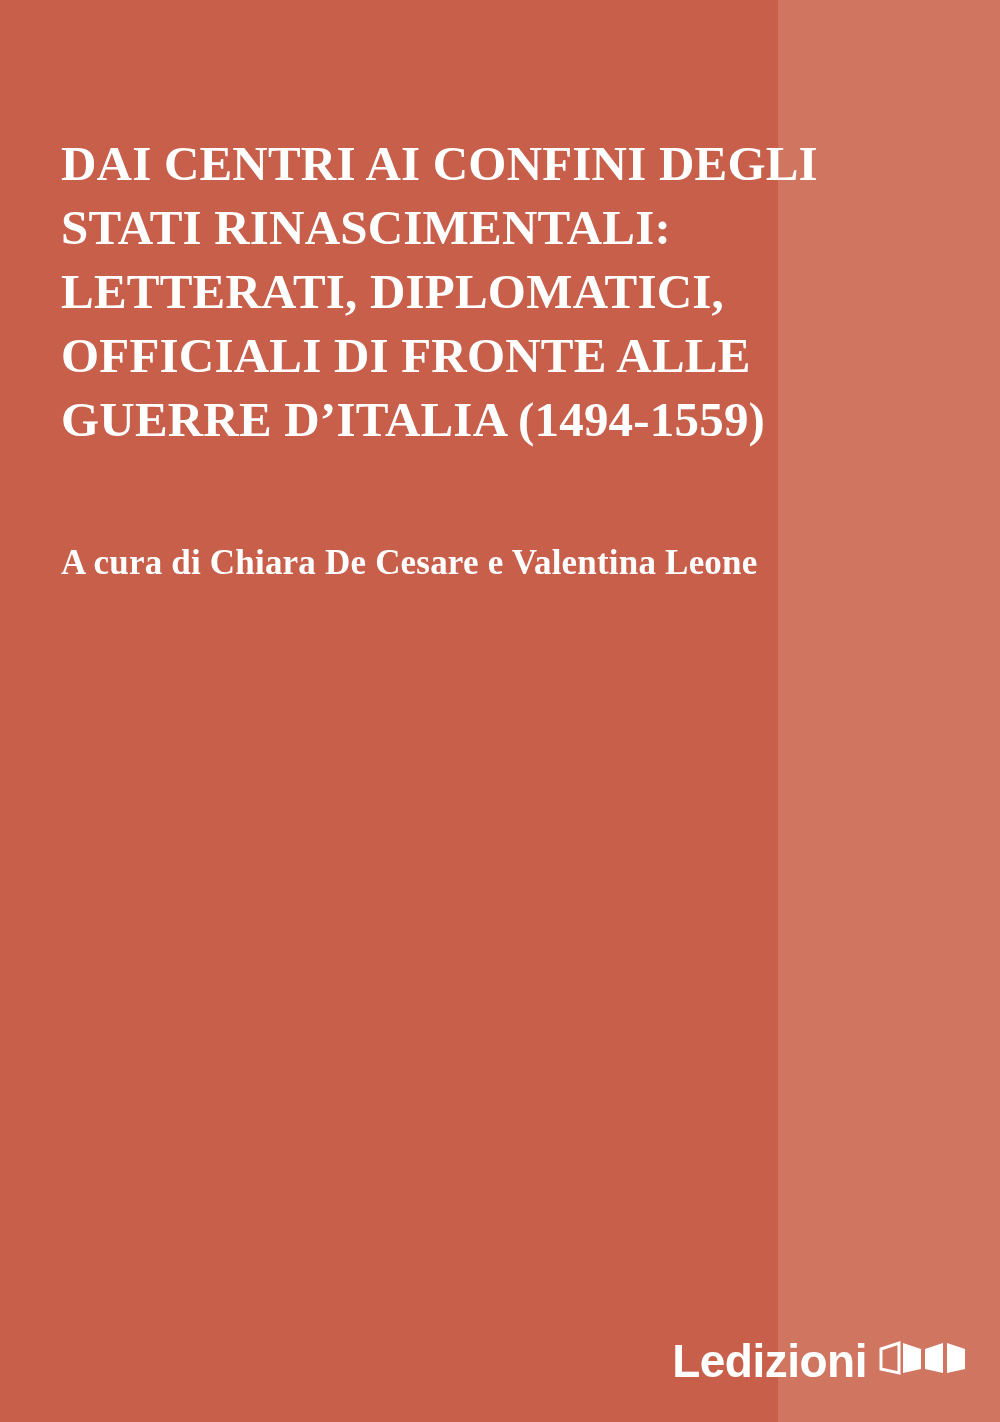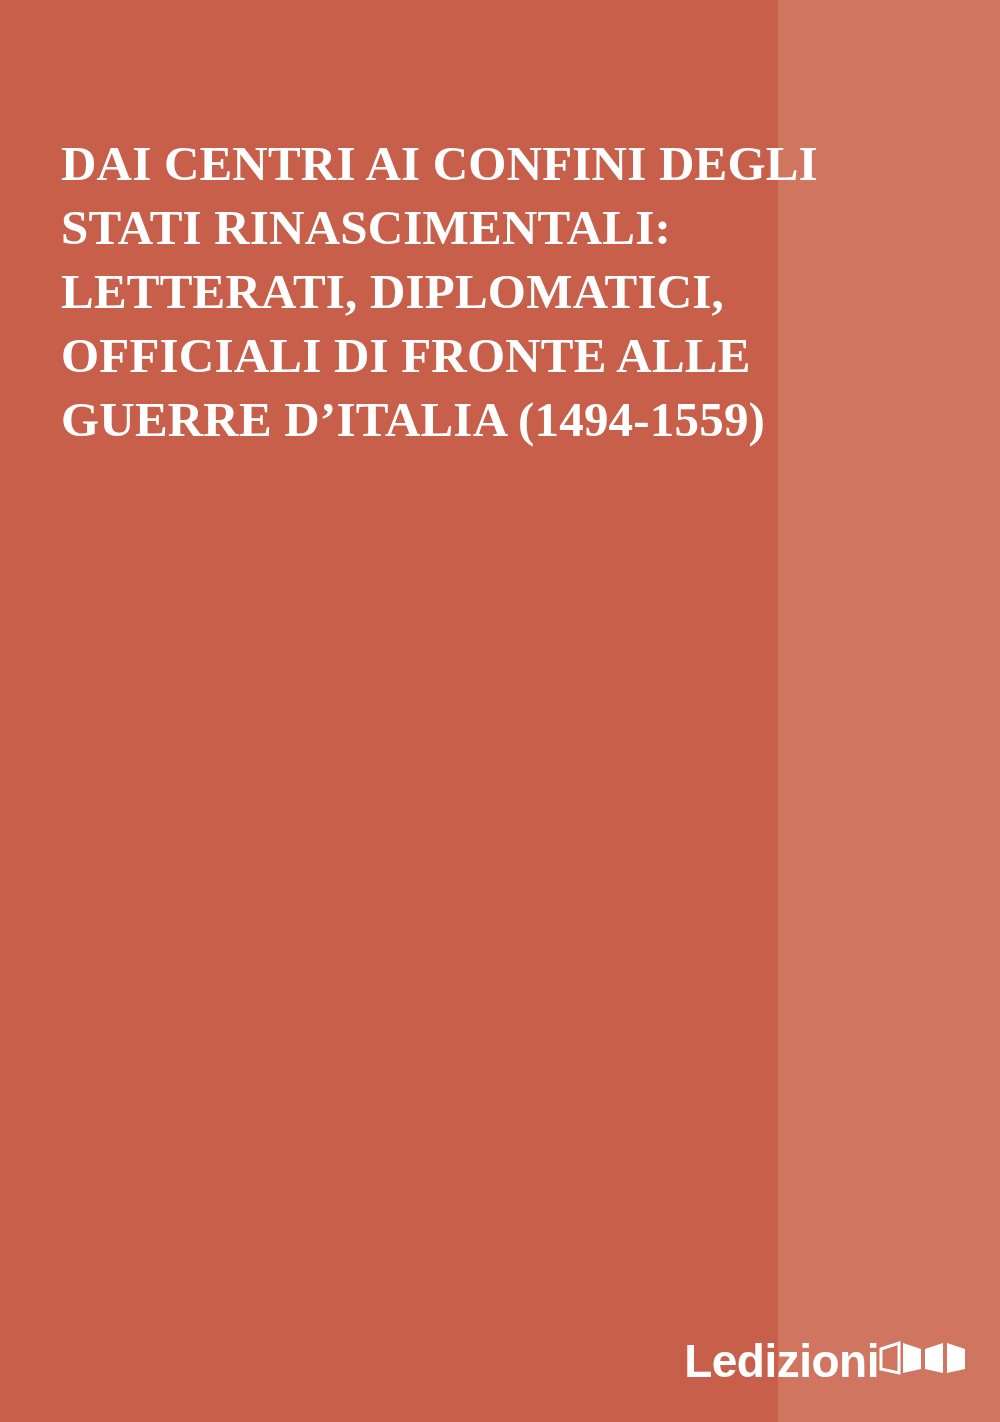--- a/index.html
+++ b/index.html
@@ -72,21 +72,21 @@
     line-height: 36px;
     font-weight: bold;
     letter-spacing: 0.2px;
   }
   .publisher {
     position: absolute;
     right: 56px;
     bottom: 38px;
     display: flex;
     align-items: center;
-    gap: 0;
+    gap: 12px;
   }
   .publisher-name {
     color: #ffffff;
     font-size: 46px;
     line-height: 46px;
     font-family: "Liberation Sans", sans-serif;
     font-weight: bold;
     letter-spacing: -0.5px;
   }
   .publisher-mark {
@@ -97,20 +97,21 @@
 <body>
 
 <div class="cover">
 
   <div class="right-band"></div>
 
   <div class="content">
 
     <div class="title">DAI CENTRI AI CONFINI DEGLI STATI RINASCIMENTALI: LETTERATI, DIPLOMATICI, OFFICIALI DI FRONTE ALLE GUERRE D’ITALIA (1494-1559)</div>
 
+    <div class="editors">A cura di Chiara De Cesare e Valentina Leone</div>
 
 
     <div class="publisher">
       <span class="publisher-name">Ledizioni</span>
       <span class="publisher-mark">
         <svg width="88" height="40" viewBox="0 0 88 40" xmlns="http://www.w3.org/2000/svg">
           <path d="M2 10 L20 4 L20 34 L2 30 Z" fill="none" stroke="#ffffff" stroke-width="3"></path>
           <path d="M24 4 L42 10 L42 30 L24 34 Z" fill="#ffffff"></path>
           <path d="M46 10 L64 4 L64 34 L46 30 Z" fill="#ffffff"></path>
           <path d="M68 4 L86 10 L86 30 L68 34 Z" fill="#ffffff"></path>

